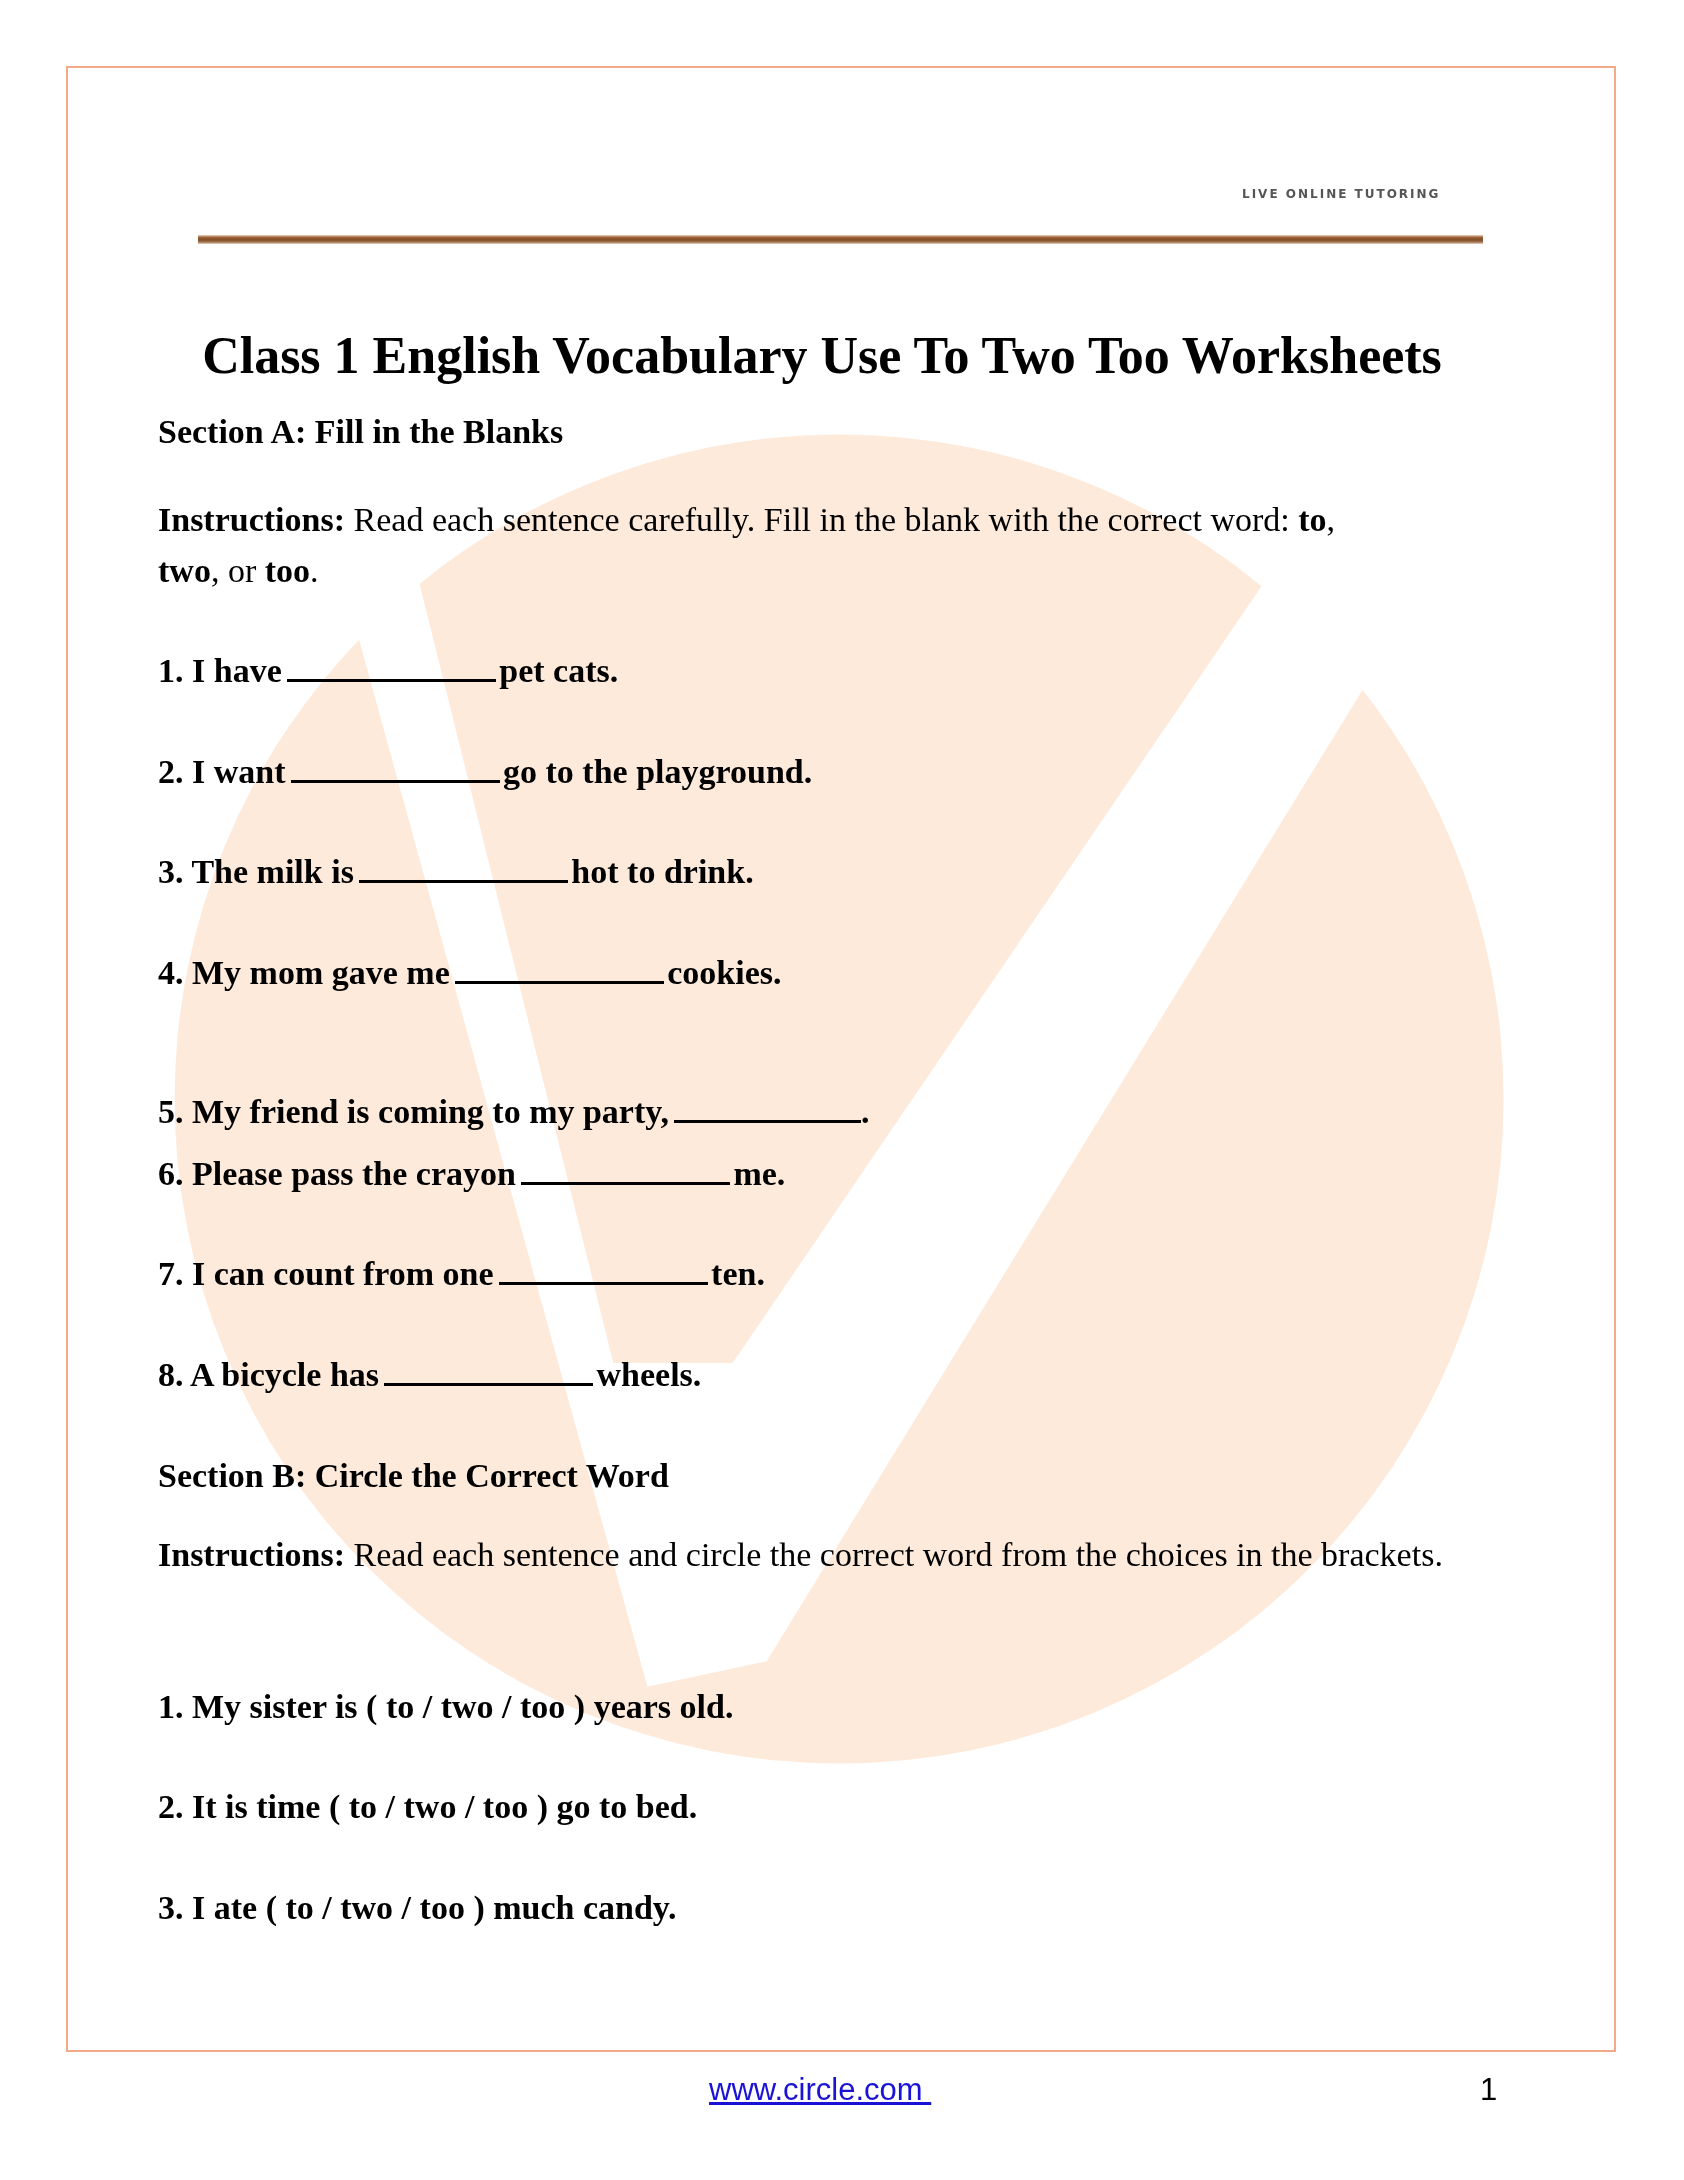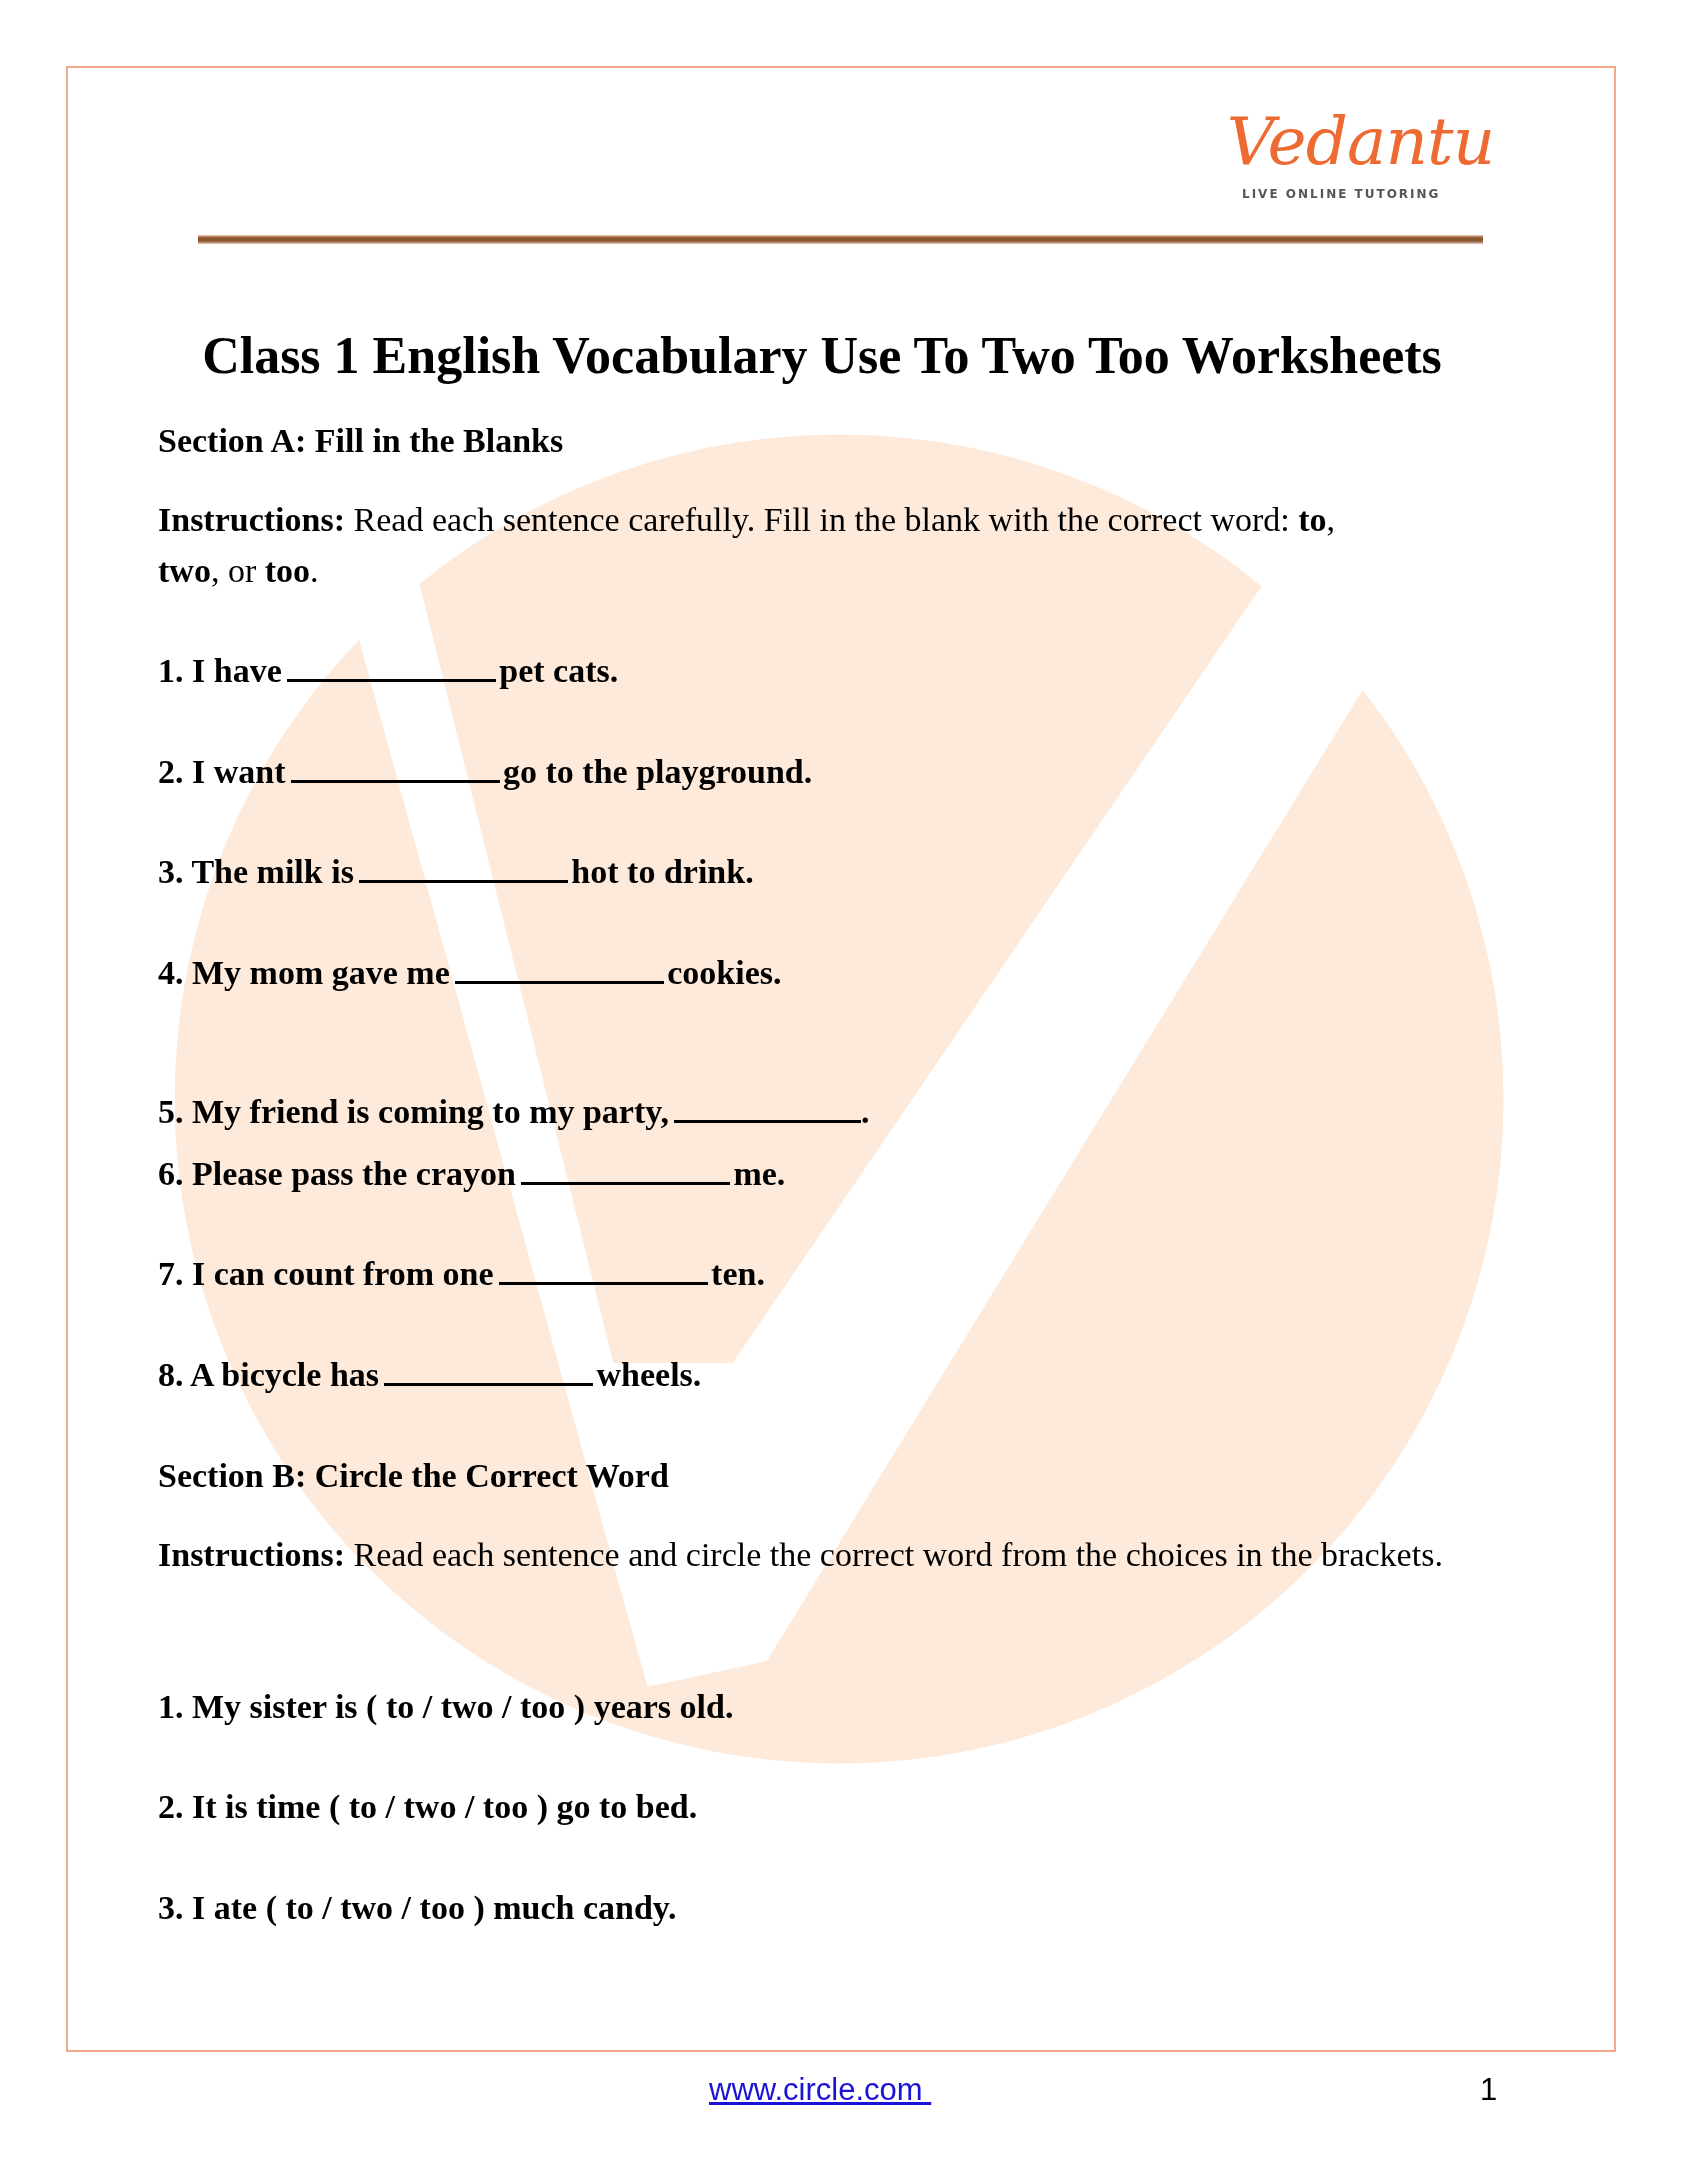--- a/index.html
+++ b/index.html
@@ -145,30 +145,29 @@
   <g mask="url(#vmask)">
     <circle cx="985" cy="1290" r="780" fill="#FEEADB"></circle>
   </g>
 
   <path d="M 620 560 L 1180 560 L 1010 1100 L 980 1120 Z" fill="#ffffff" opacity="0"></path>
 </svg>
 
 <div class="page-border"></div>
 
 <div class="logo">
-  <div class="logo-word">Vedantu</div>
   <div class="logo-tag">LIVE ONLINE TUTORING</div>
 </div>
 
 <div class="header-rule"></div>
 
 <div class="content">
   <h1 class="title">Class 1 English Vocabulary Use To Two Too Worksheets</h1>
 
-  <div class="line bold" style="top:419px;">Section A: Fill in the Blanks</div>
+  <div class="line bold" style="top:410px;">Section A: Fill in the Blanks</div>
 
   <div class="instr" style="top:494px;">
     <span class="bold">Instructions:</span><span> Read each sentence carefully. Fill in the blank with the correct word: </span><span class="bold">to</span><span>,</span>
     <br>
     <span class="bold">two</span><span>, or </span><span class="bold">too</span><span>.</span>
   </div>
 
   <div class="line bold" style="top:649px;">
     <span>1. I have</span><span class="blank" style="width:209px;"></span><span>pet cats.</span>
   </div>

